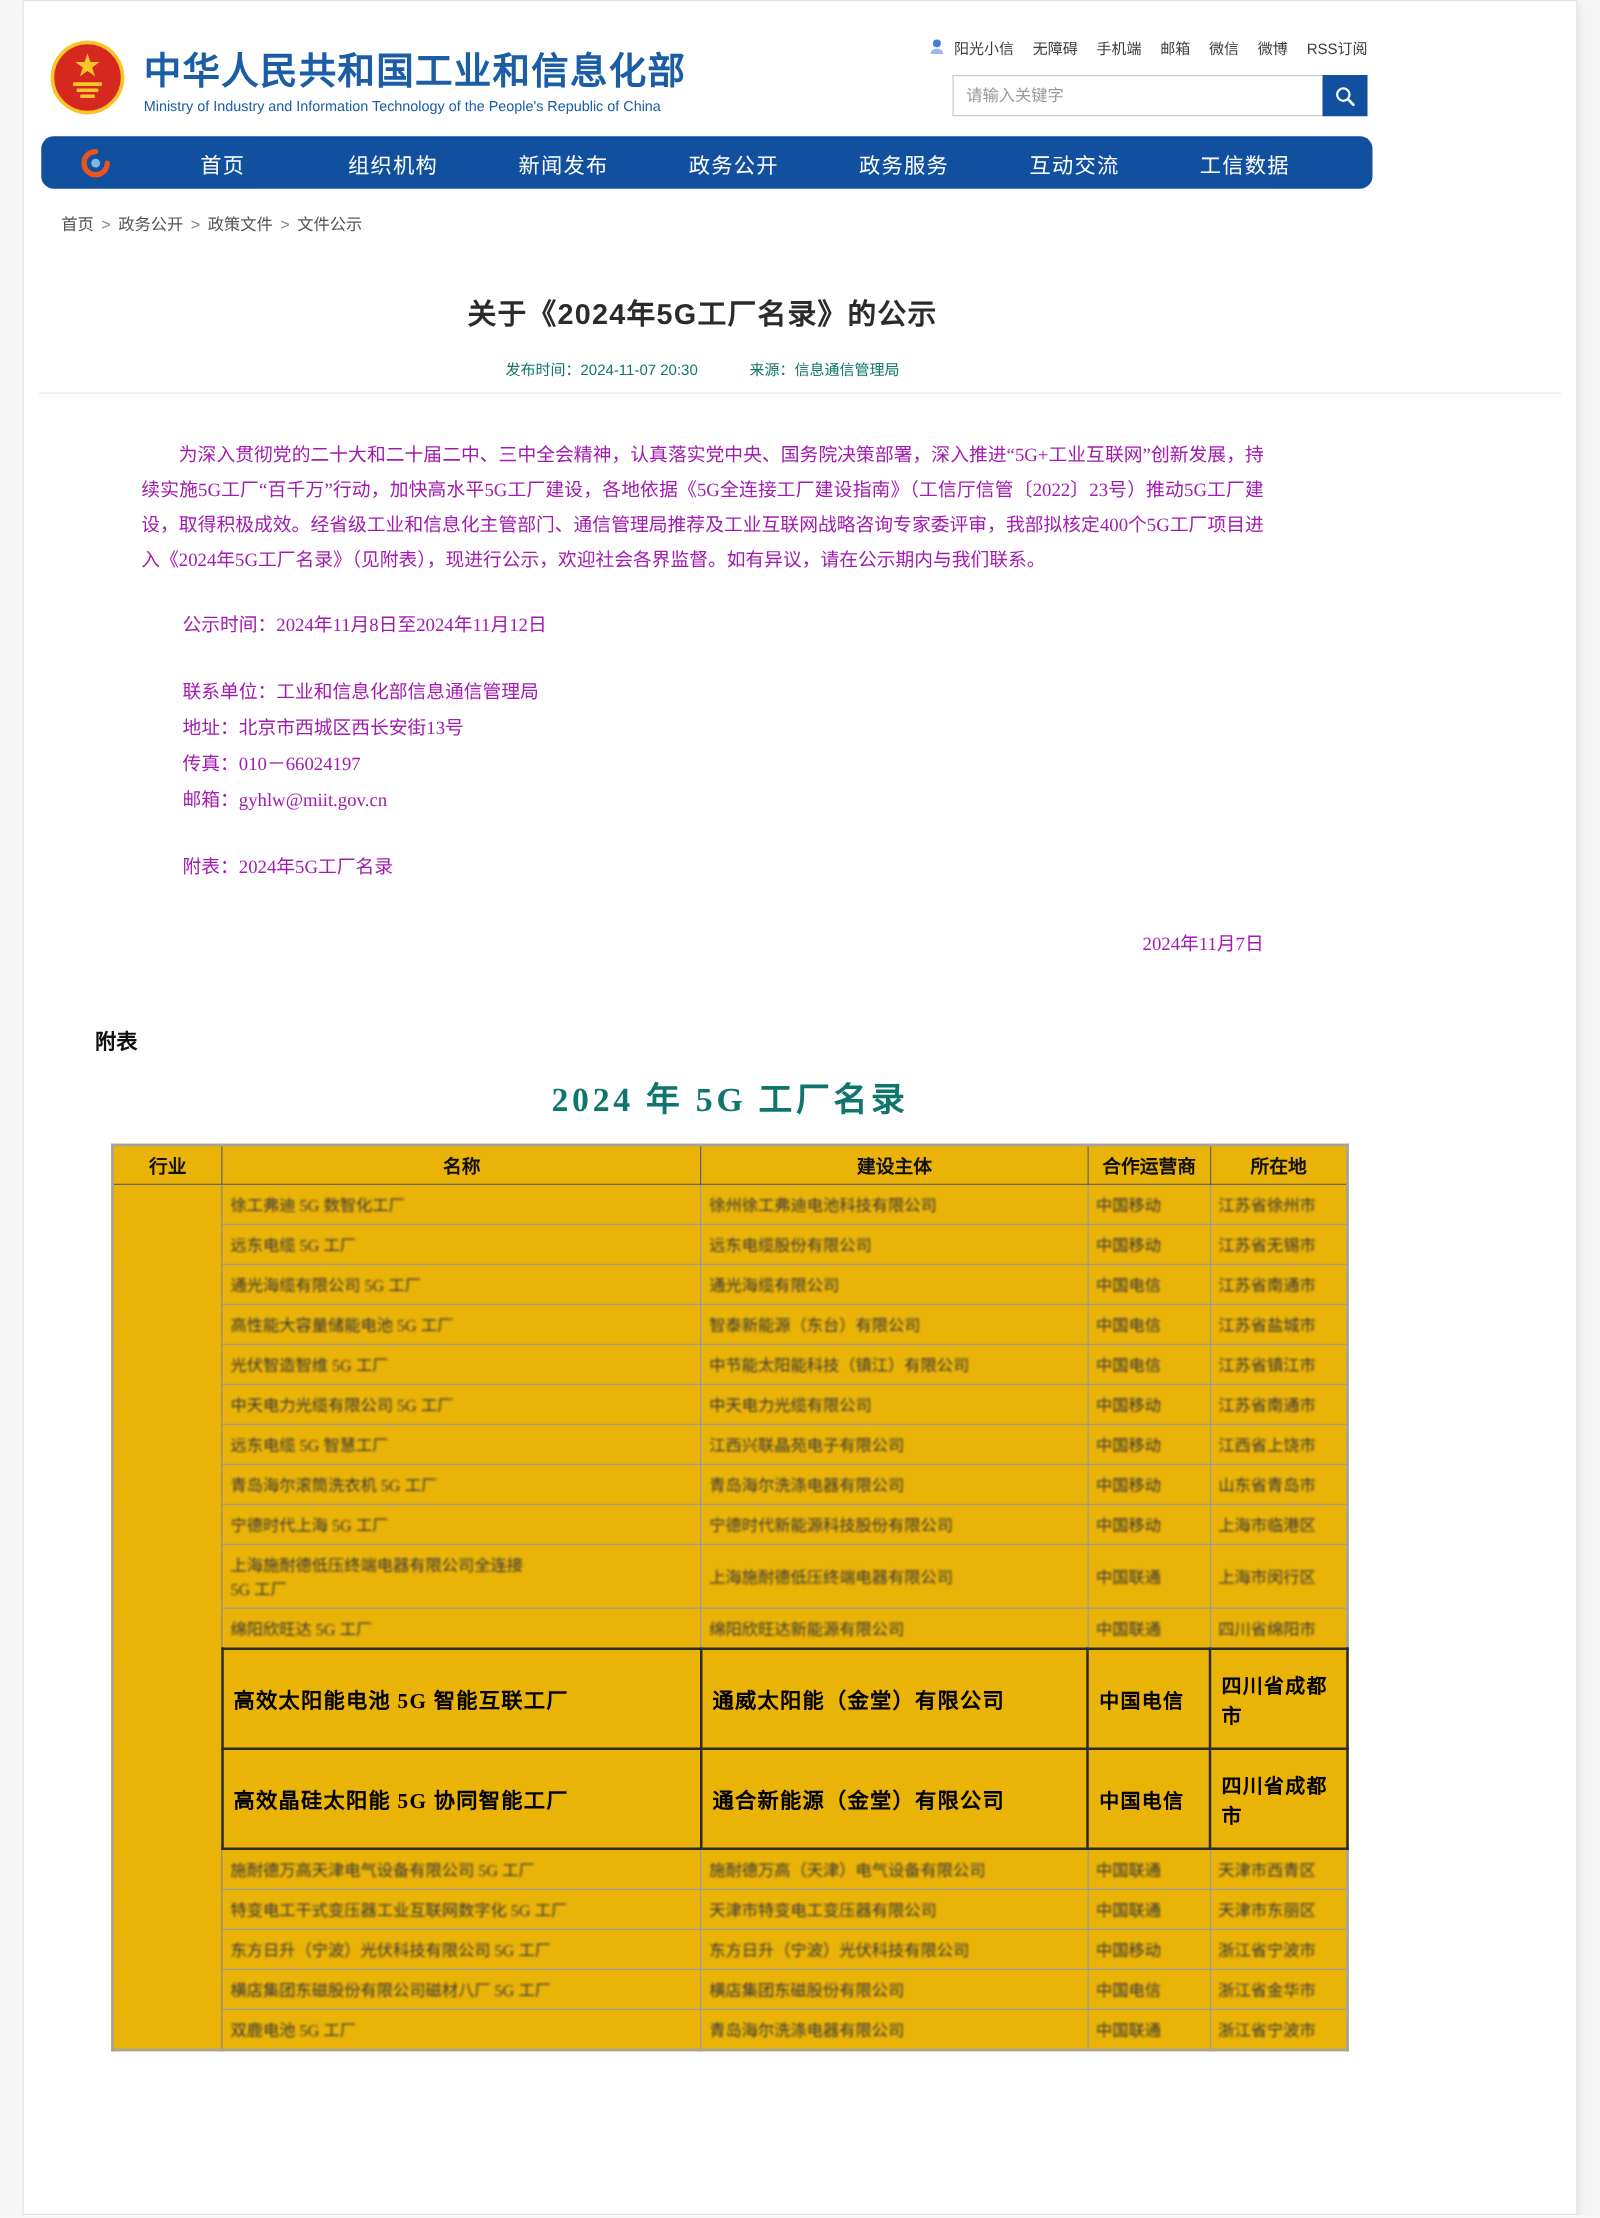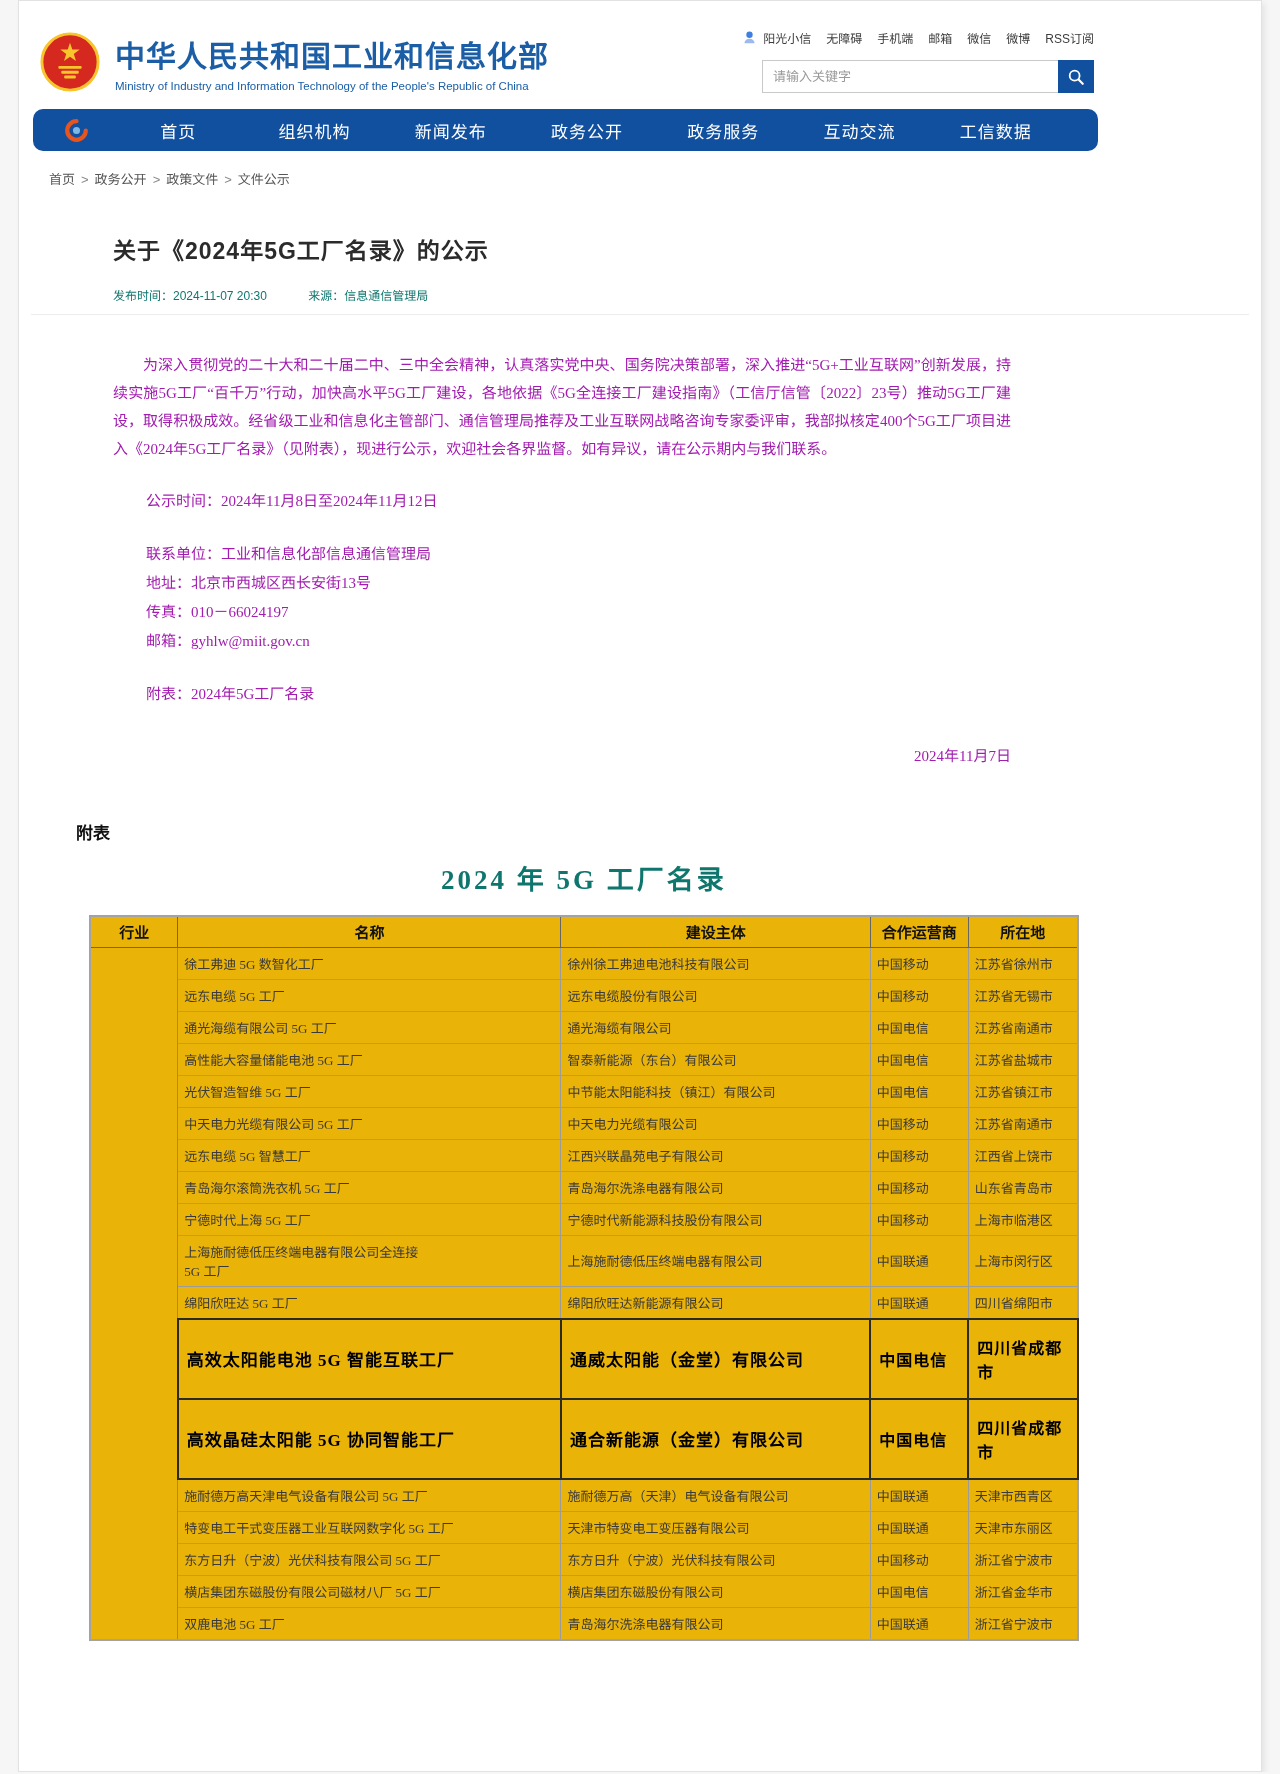--- a/index.html
+++ b/index.html
@@ -33,21 +33,21 @@
   .nav-logo { width:27px; height:27px; display:inline-flex; margin-right:20px; }
   .nav-list { list-style:none; flex:1; display:flex; }
   .nav-list li { flex:1; text-align:center; color:#fff; font-size:17px; letter-spacing:1px; cursor:pointer; }
 
   
   .breadcrumb { margin:18px 0 0 30px; font-size:13px; color:#555; }
   .breadcrumb .bc { cursor:pointer; }
   .breadcrumb .sep { margin:0 6px; color:#888; }
 
   
-  .article-head { width:898px; margin-left:94px; }
+  .article-head { width:898px; margin-left:94px; text-align:center; }
   .article-head h1 { margin-top:44px; font-size:23px; font-weight:bold; color:#2b2b2b; letter-spacing:1px; }
   .meta { margin-top:20px; font-size:12px; color:#0f766e; }
   .meta span + span { margin-left:38px; }
   .meta-divider { border-top:1px solid #ededed; margin:11px 12px 0 12px; }
 
   .article-body { width:898px; margin:36px 0 0 94px; font-family:"Liberation Serif", serif;
                   font-size:15px; color:#a21caf; }
   .para { line-height:28px; text-align:justify; text-indent:2em; }
   .line { line-height:29px; padding-left:2.2em; }
   .gap-top { margin-top:24px; }

